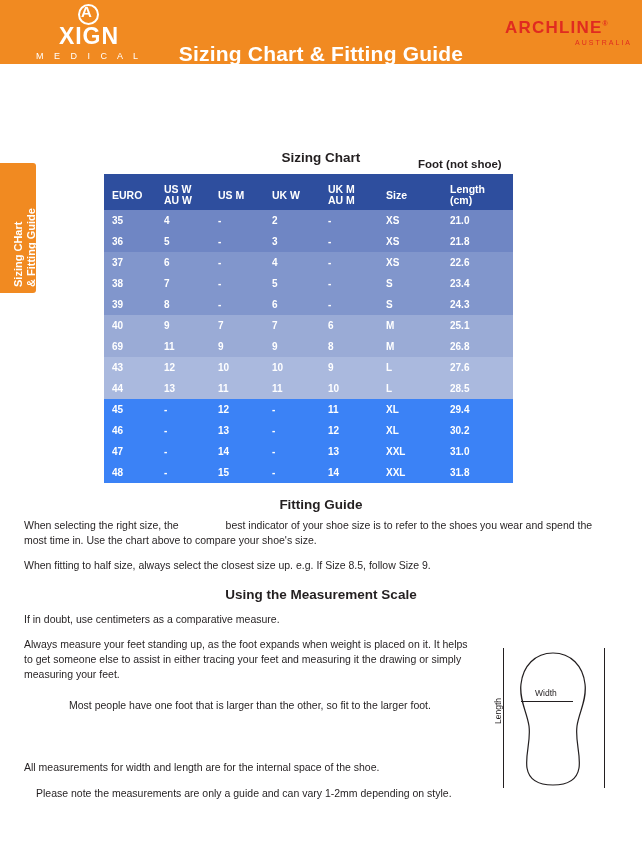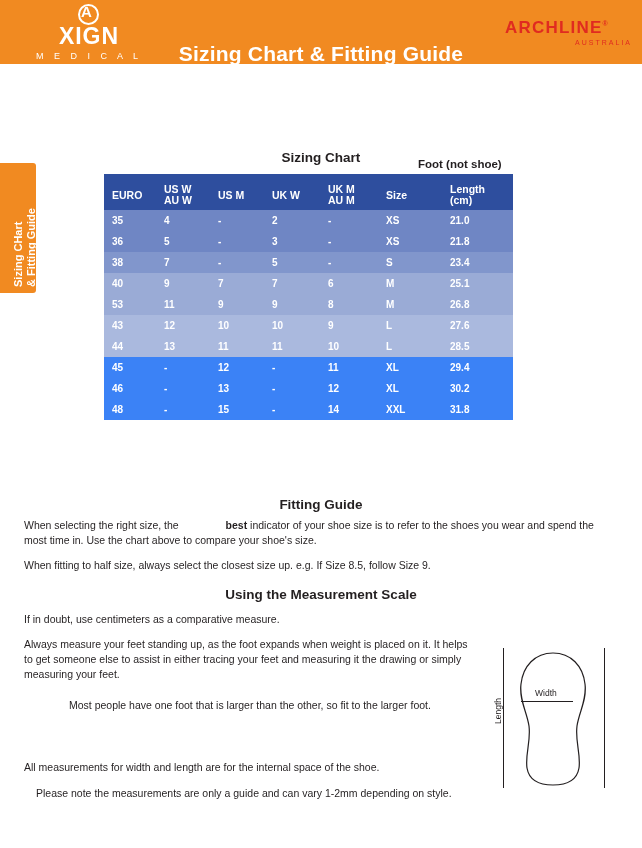--- a/index.html
+++ b/index.html
@@ -209,21 +209,21 @@
     color: #231f20;
   }
   #p1 { top: 518px; width: 570px; }
   #p2 { top: 558px; width: 570px; }
   #p3 { top: 612px; width: 470px; }
   #p4 { top: 637px; width: 450px; }
   #p5 { top: 698px; width: 450px; padding-left: 45px; }
   #p6 { top: 760px; width: 450px; }
   #p7 { top: 786px; width: 450px; padding-left: 12px; }
 
-  .para b { font-weight: bold; padding-left: 44px; }
+  .para b { font-weight: normal; padding-left: 44px; }
 
   
   .foot-diagram {
     position: absolute;
     left: 495px;
     top: 648px;
     width: 110px;
     height: 140px;
   }
   .foot-diagram .vline {
@@ -345,39 +345,57 @@
       <tr class="b1">
         <td>36</td>
         <td>5</td>
         <td>-</td>
         <td>3</td>
         <td>-</td>
         <td>XS</td>
         <td class="last">21.8</td>
       </tr>
       <tr class="b2">
+        <td>37</td>
+        <td>6</td>
+        <td>-</td>
+        <td>4</td>
+        <td>-</td>
+        <td>XS</td>
+        <td class="last">22.6</td>
+      </tr>
+      <tr class="b2">
         <td>38</td>
         <td>7</td>
         <td>-</td>
         <td>5</td>
         <td>-</td>
         <td>S</td>
         <td class="last">23.4</td>
+      </tr>
+      <tr class="b2">
+        <td>39</td>
+        <td>8</td>
+        <td>-</td>
+        <td>6</td>
+        <td>-</td>
+        <td>S</td>
+        <td class="last">24.3</td>
       </tr>
       <tr class="b3">
         <td>40</td>
         <td>9</td>
         <td>7</td>
         <td>7</td>
         <td>6</td>
         <td>M</td>
         <td class="last">25.1</td>
       </tr>
       <tr class="b3">
-        <td>53</td>
+        <td>69</td>
         <td>11</td>
         <td>9</td>
         <td>9</td>
         <td>8</td>
         <td>M</td>
         <td class="last">26.8</td>
       </tr>
       <tr class="b4">
         <td>43</td>
         <td>12</td>
@@ -406,20 +424,29 @@
         <td class="last">29.4</td>
       </tr>
       <tr class="b5">
         <td>46</td>
         <td>-</td>
         <td>13</td>
         <td>-</td>
         <td>12</td>
         <td>XL</td>
         <td class="last">30.2</td>
+      </tr>
+      <tr class="b5">
+        <td>47</td>
+        <td>-</td>
+        <td>14</td>
+        <td>-</td>
+        <td>13</td>
+        <td>XXL</td>
+        <td class="last">31.0</td>
       </tr>
       <tr class="b5">
         <td>48</td>
         <td>-</td>
         <td>15</td>
         <td>-</td>
         <td>14</td>
         <td>XXL</td>
         <td class="last">31.8</td>
       </tr>

